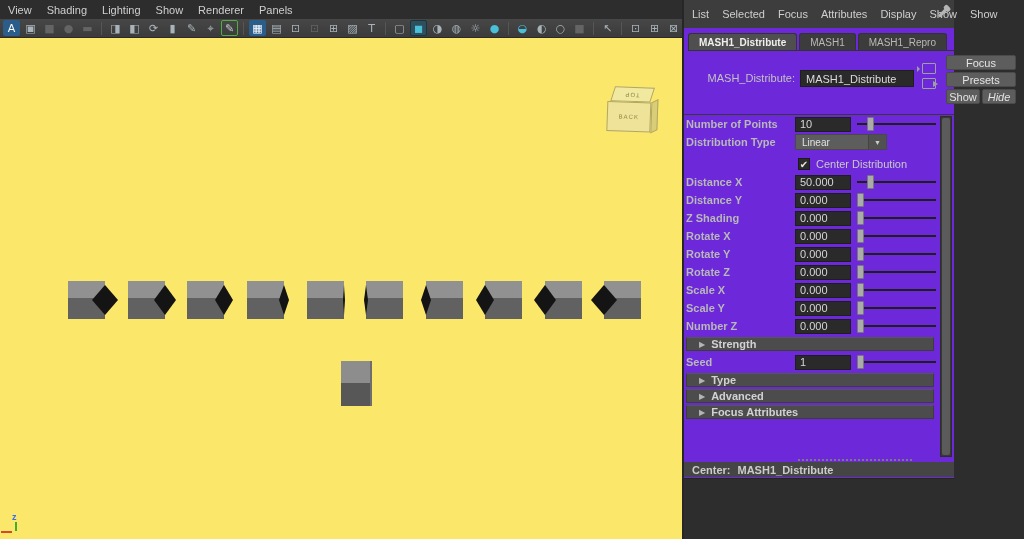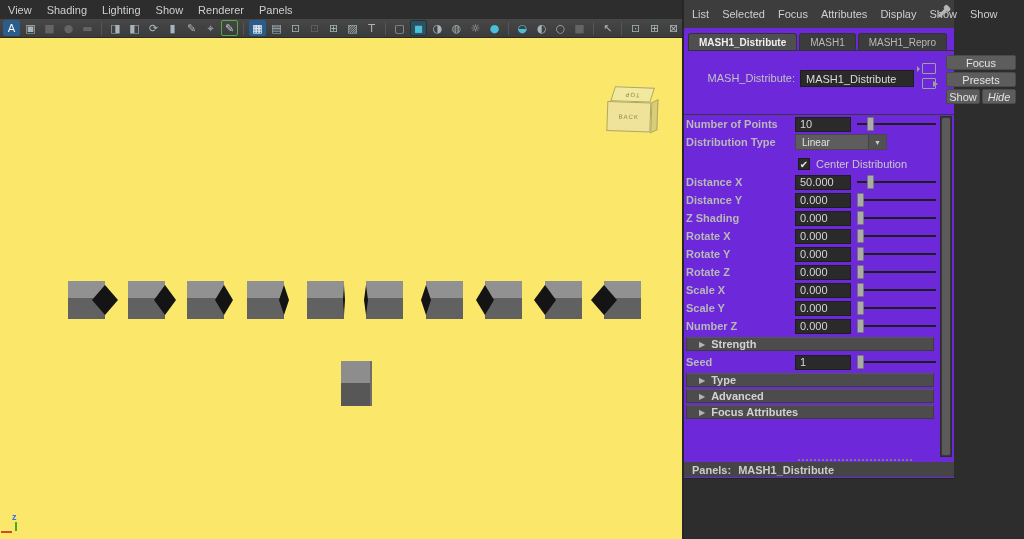--- a/index.html
+++ b/index.html
@@ -394,18 +394,18 @@
           </div>
         </div>
     </div>
 
     <div class="ae-scrollbar">
       <div class="sb-handle"></div>
     </div>
 
     <div class="dotted"></div>
     <div class="notes-bar">
-      <span>Panels:</span>
+      <span>Center:</span>
       <span>MASH1_Distribute</span>
     </div>
     <div class="notes-box"></div>
   </div>
 </div>
 
 </body></html>

